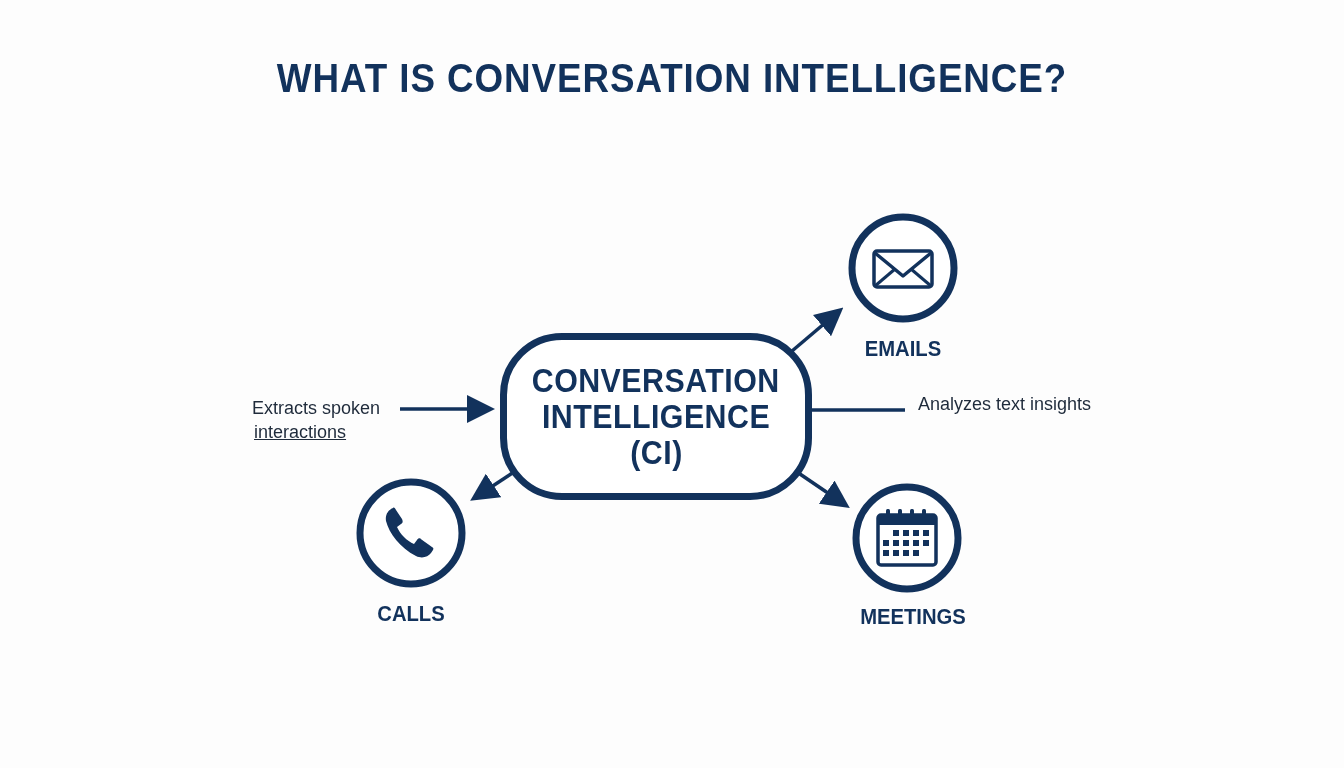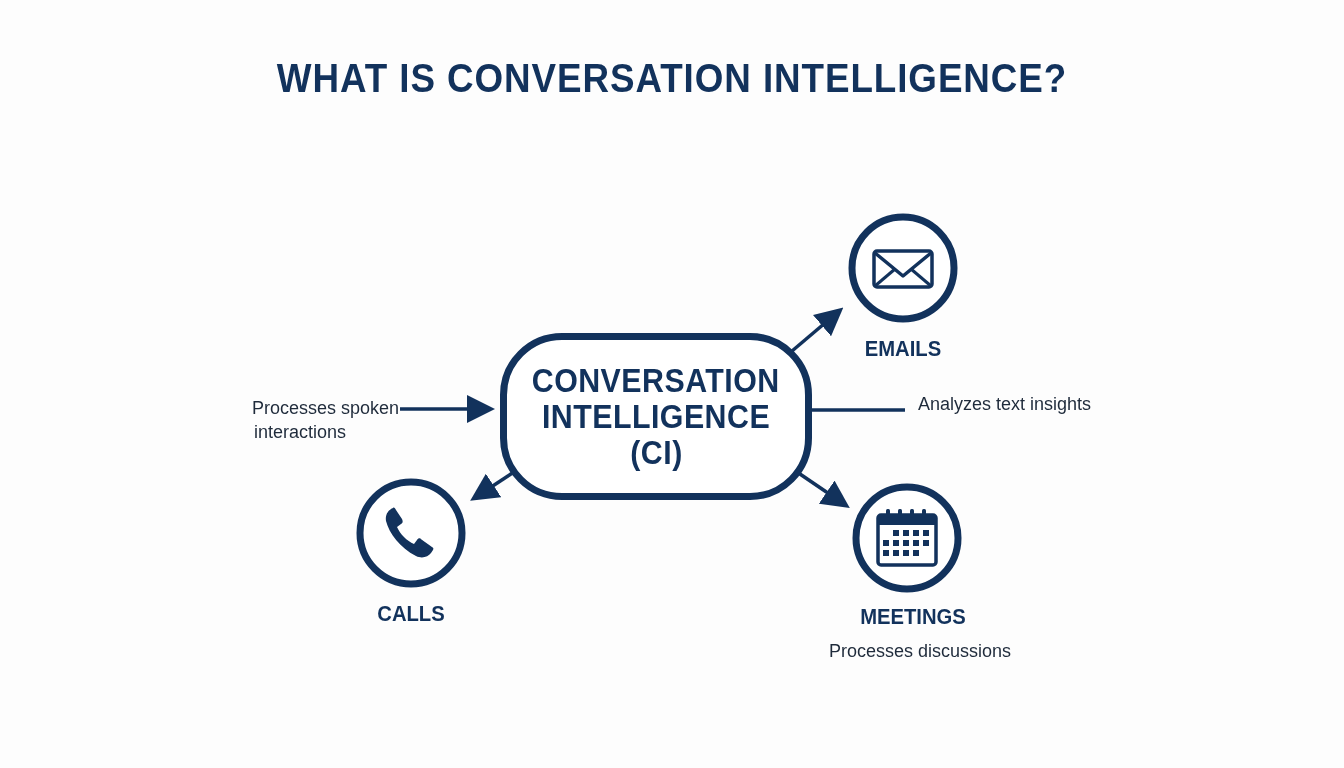--- a/index.html
+++ b/index.html
@@ -107,21 +107,20 @@
   <div class="center-line">CONVERSATION</div>
   <div class="center-line">INTELLIGENCE</div>
   <div class="center-line">(CI)</div>
 </div>
 
 <div class="node-label" style="left:853px; top:336px; width:100px;">EMAILS</div>
 <div class="node-label" style="left:361px; top:601px; width:100px;">CALLS</div>
 <div class="node-label" style="left:843px; top:604px; width:140px;">MEETINGS</div>
 
 <div class="note" style="left:252px; top:396px;">
-  <div>Processes spoken</div>
-  <div style="padding-left:2px;">interactions</div>
+  <div>Extracts spoken</div>
+  <div style="padding-left:2px;text-decoration:underline;">interactions</div>
 </div>
 
 <div class="note" style="left:918px; top:392px;">Analyzes text insights</div>
 
 <div class="note" style="left:813px; top:639px; width:214px; text-align:center;">
-  <div>Processes discussions</div>
 </div>
 
 </body></html>

